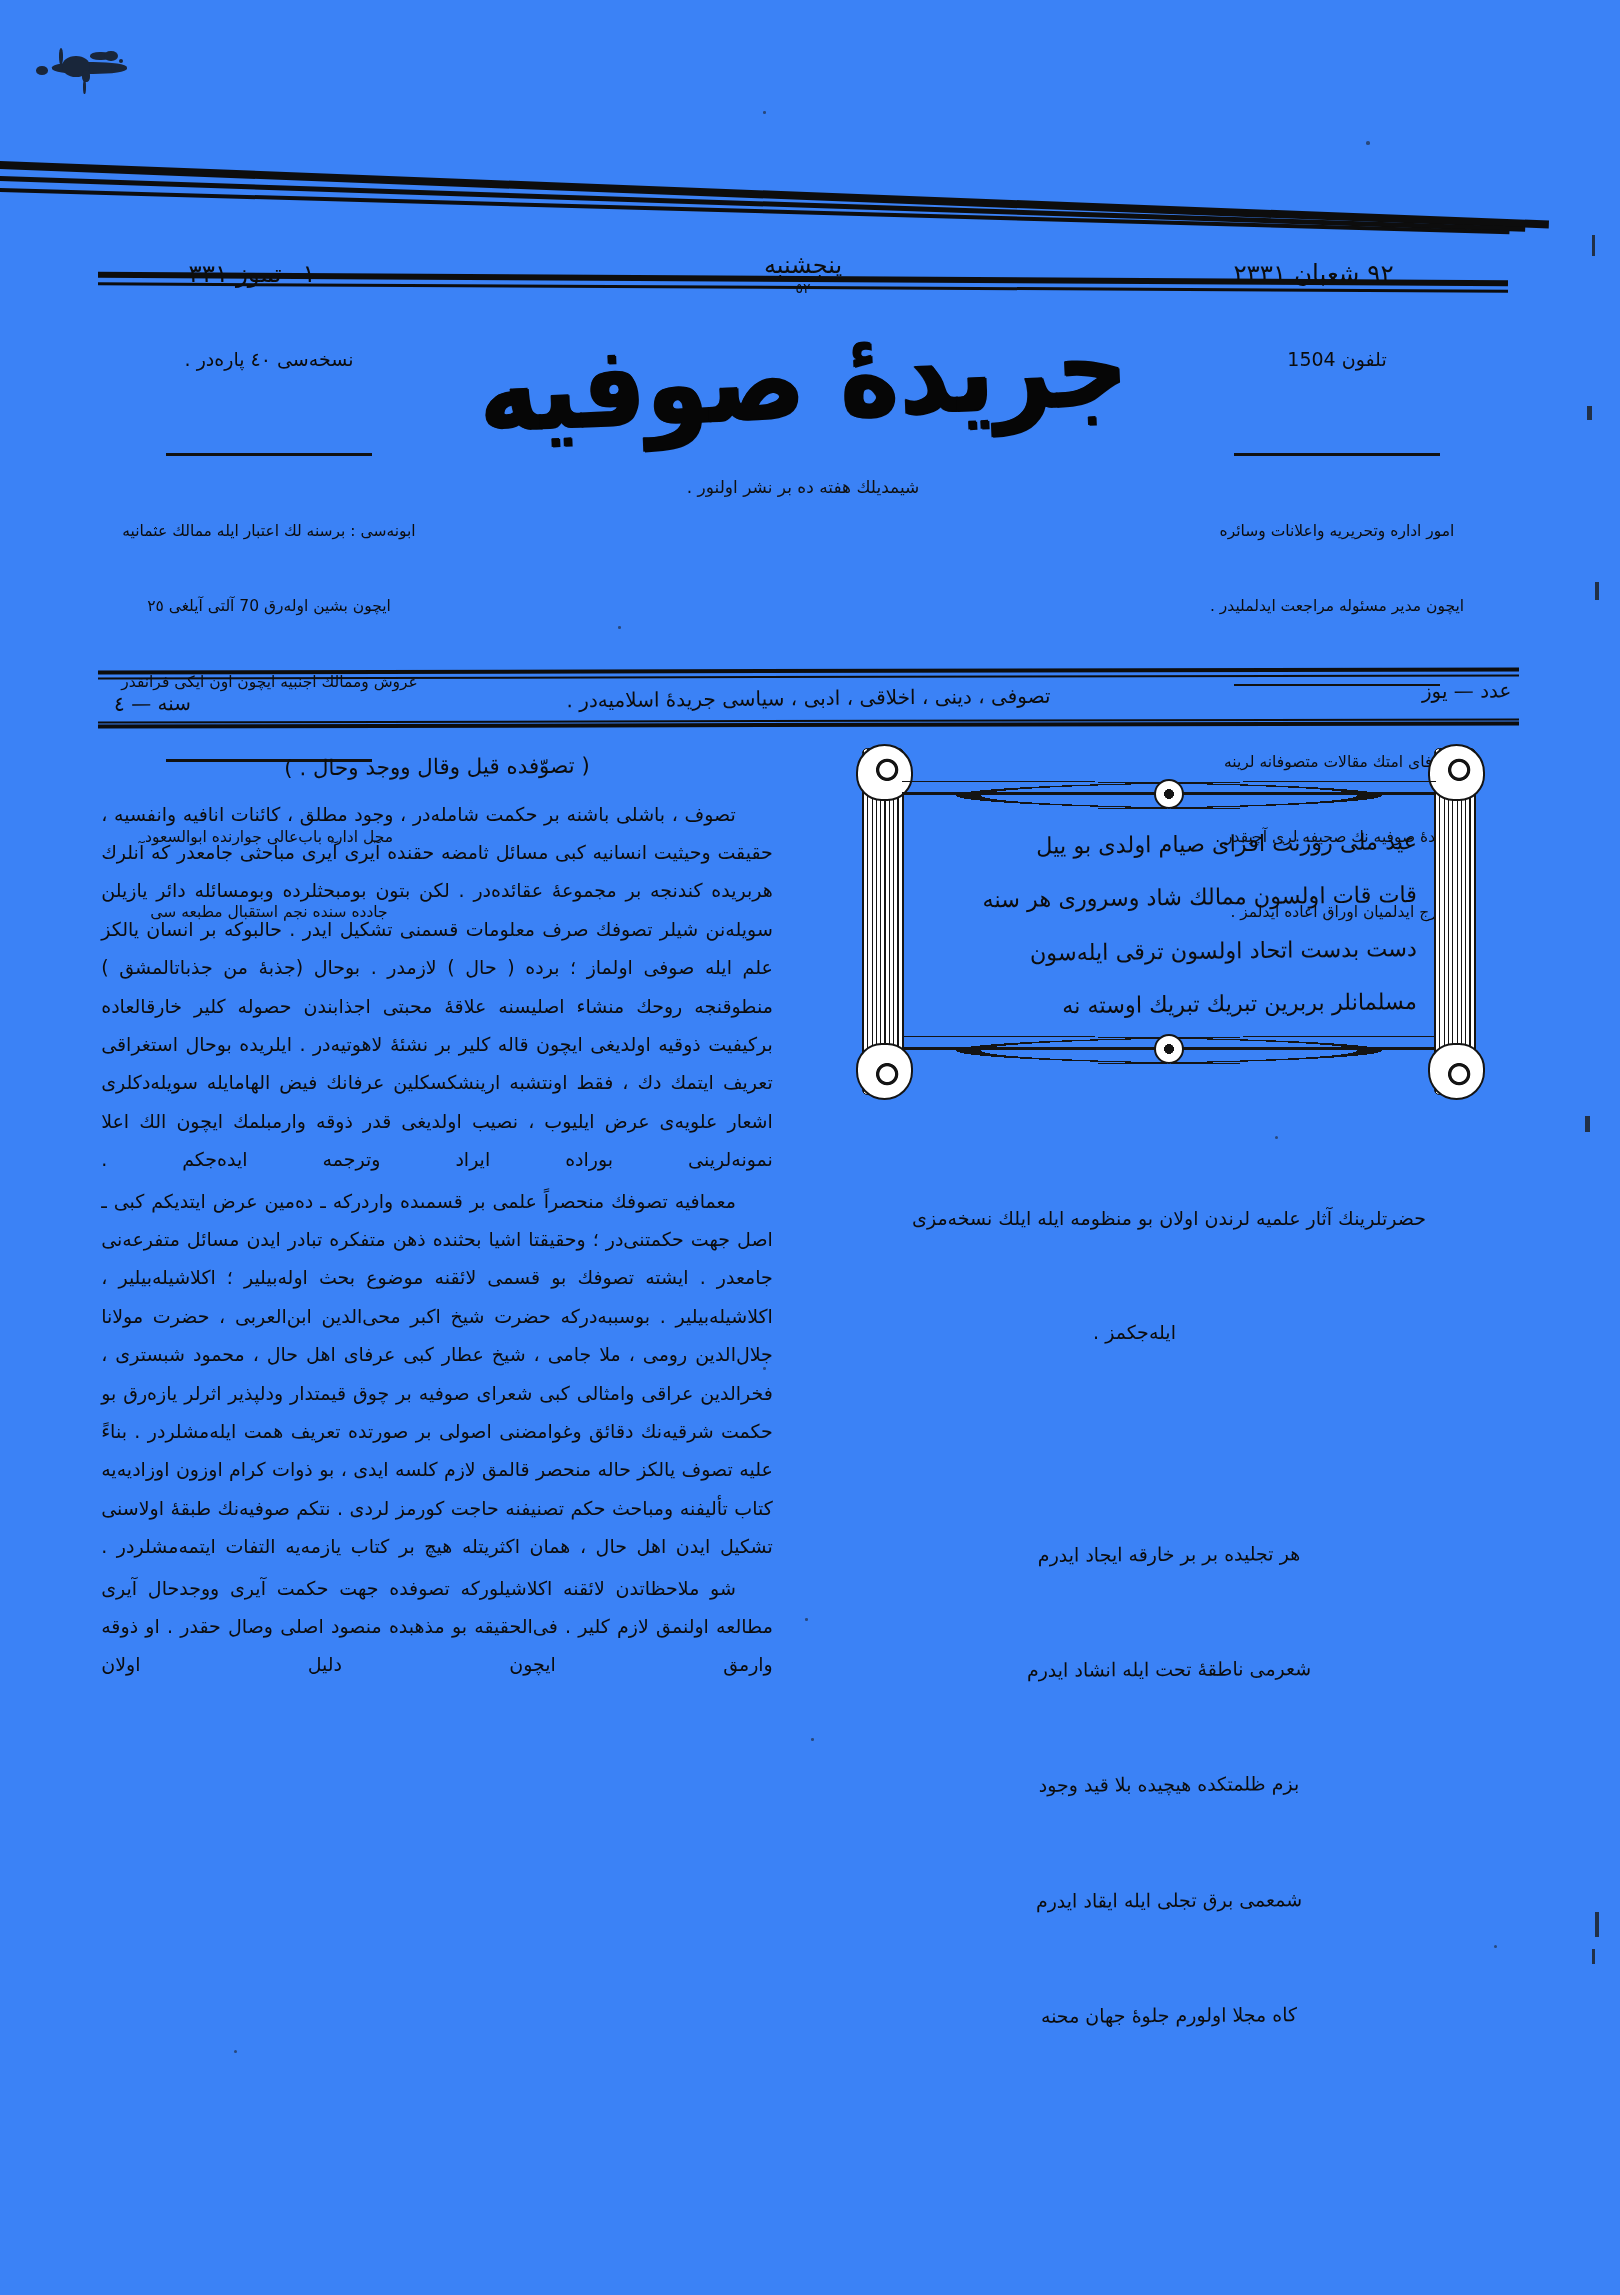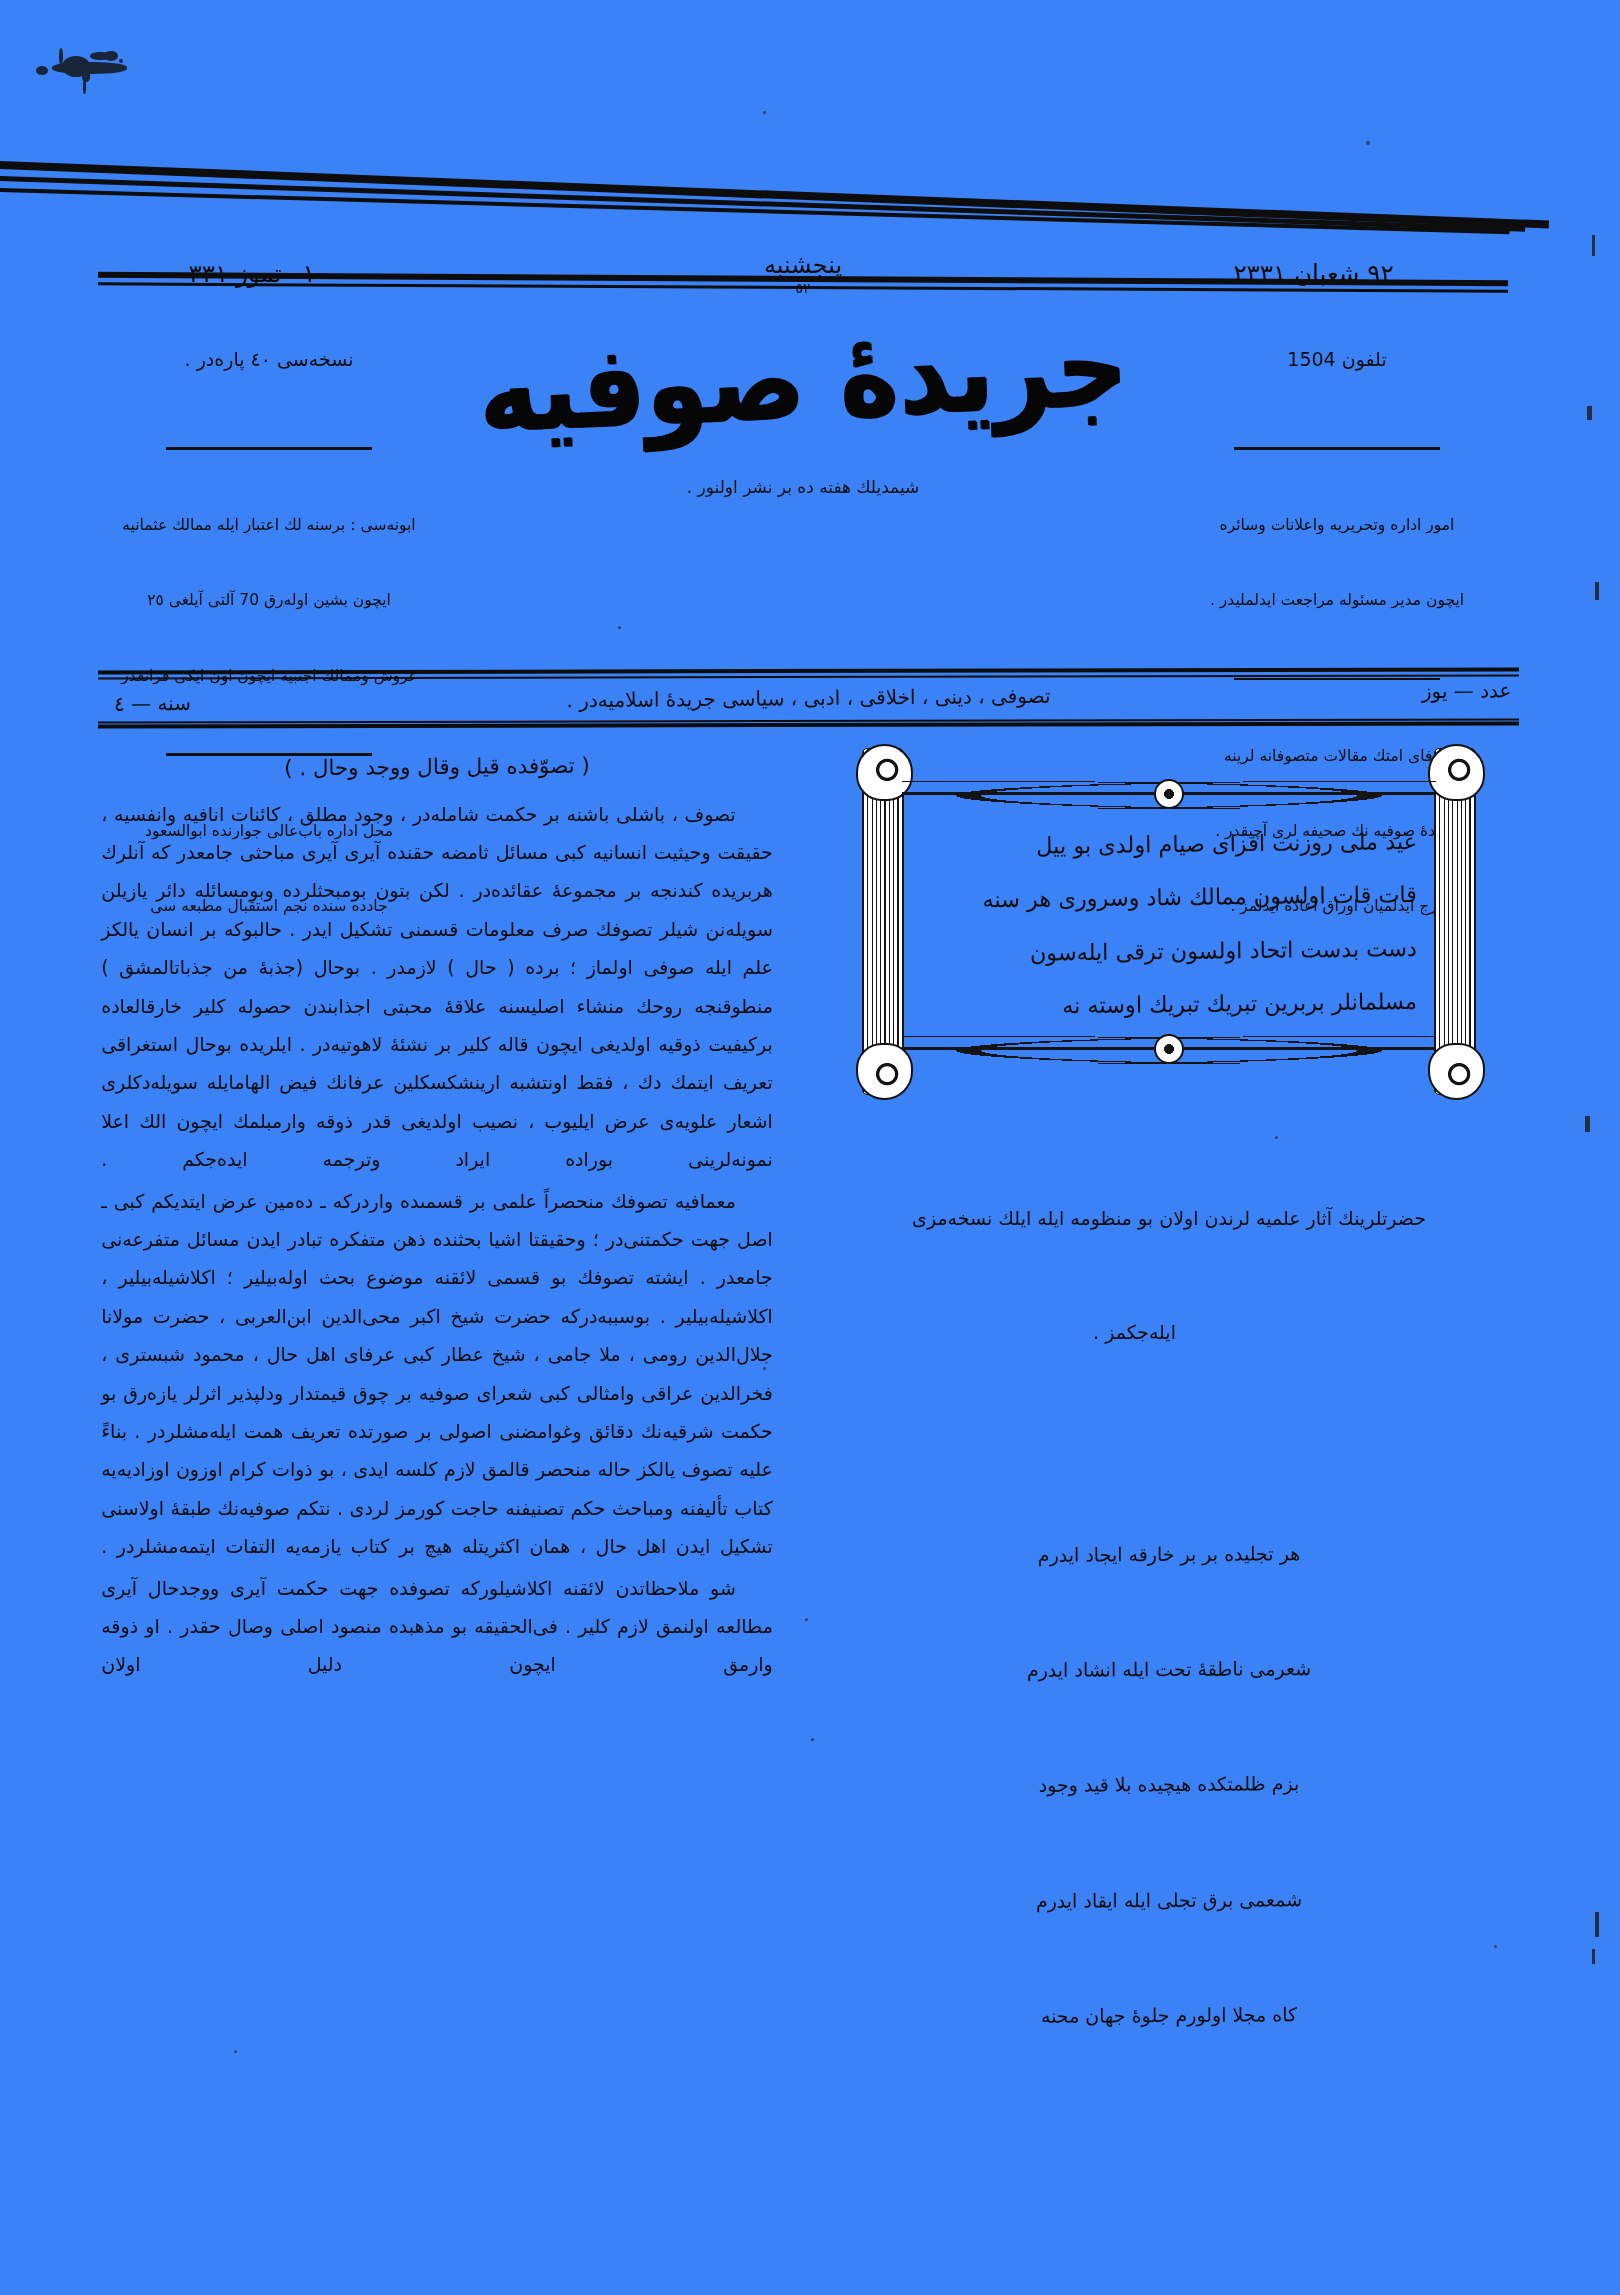--- a/index.html
+++ b/index.html
@@ -115,21 +115,21 @@
 
   .mh-col .line { display: block; }
   .mh-col .divider {
     width: 60%;
     height: 2.7px;
     background: #111;
     margin: 14px auto 13px auto;
   }
   .mh-lead {
     font-size: 19px;
-    margin-bottom: 8px;
+    margin-bottom: 14px;
   }
 
   
   #title-wrap {
     position: absolute;
     left: 342px;
     right: 342px;
     top: 10.7px;
     height: 449px;
     text-align: center;

